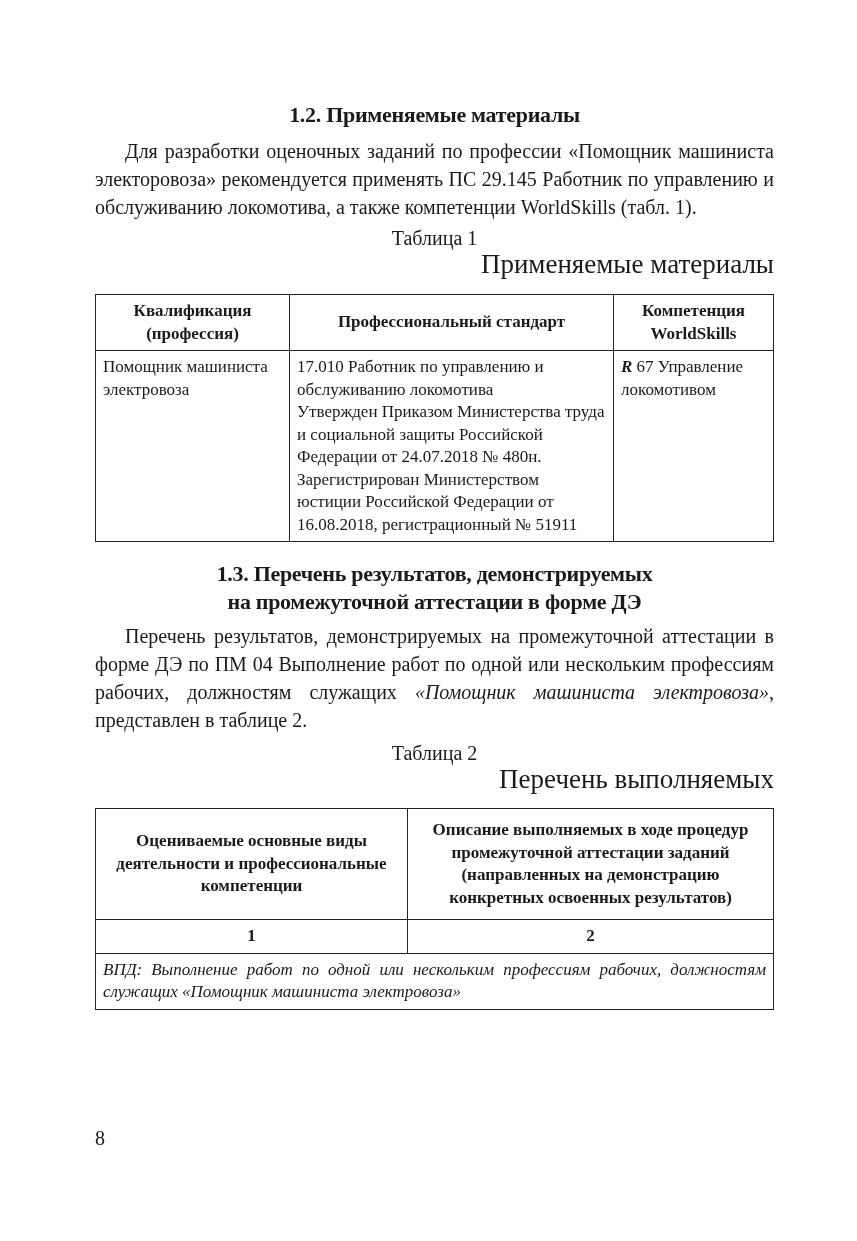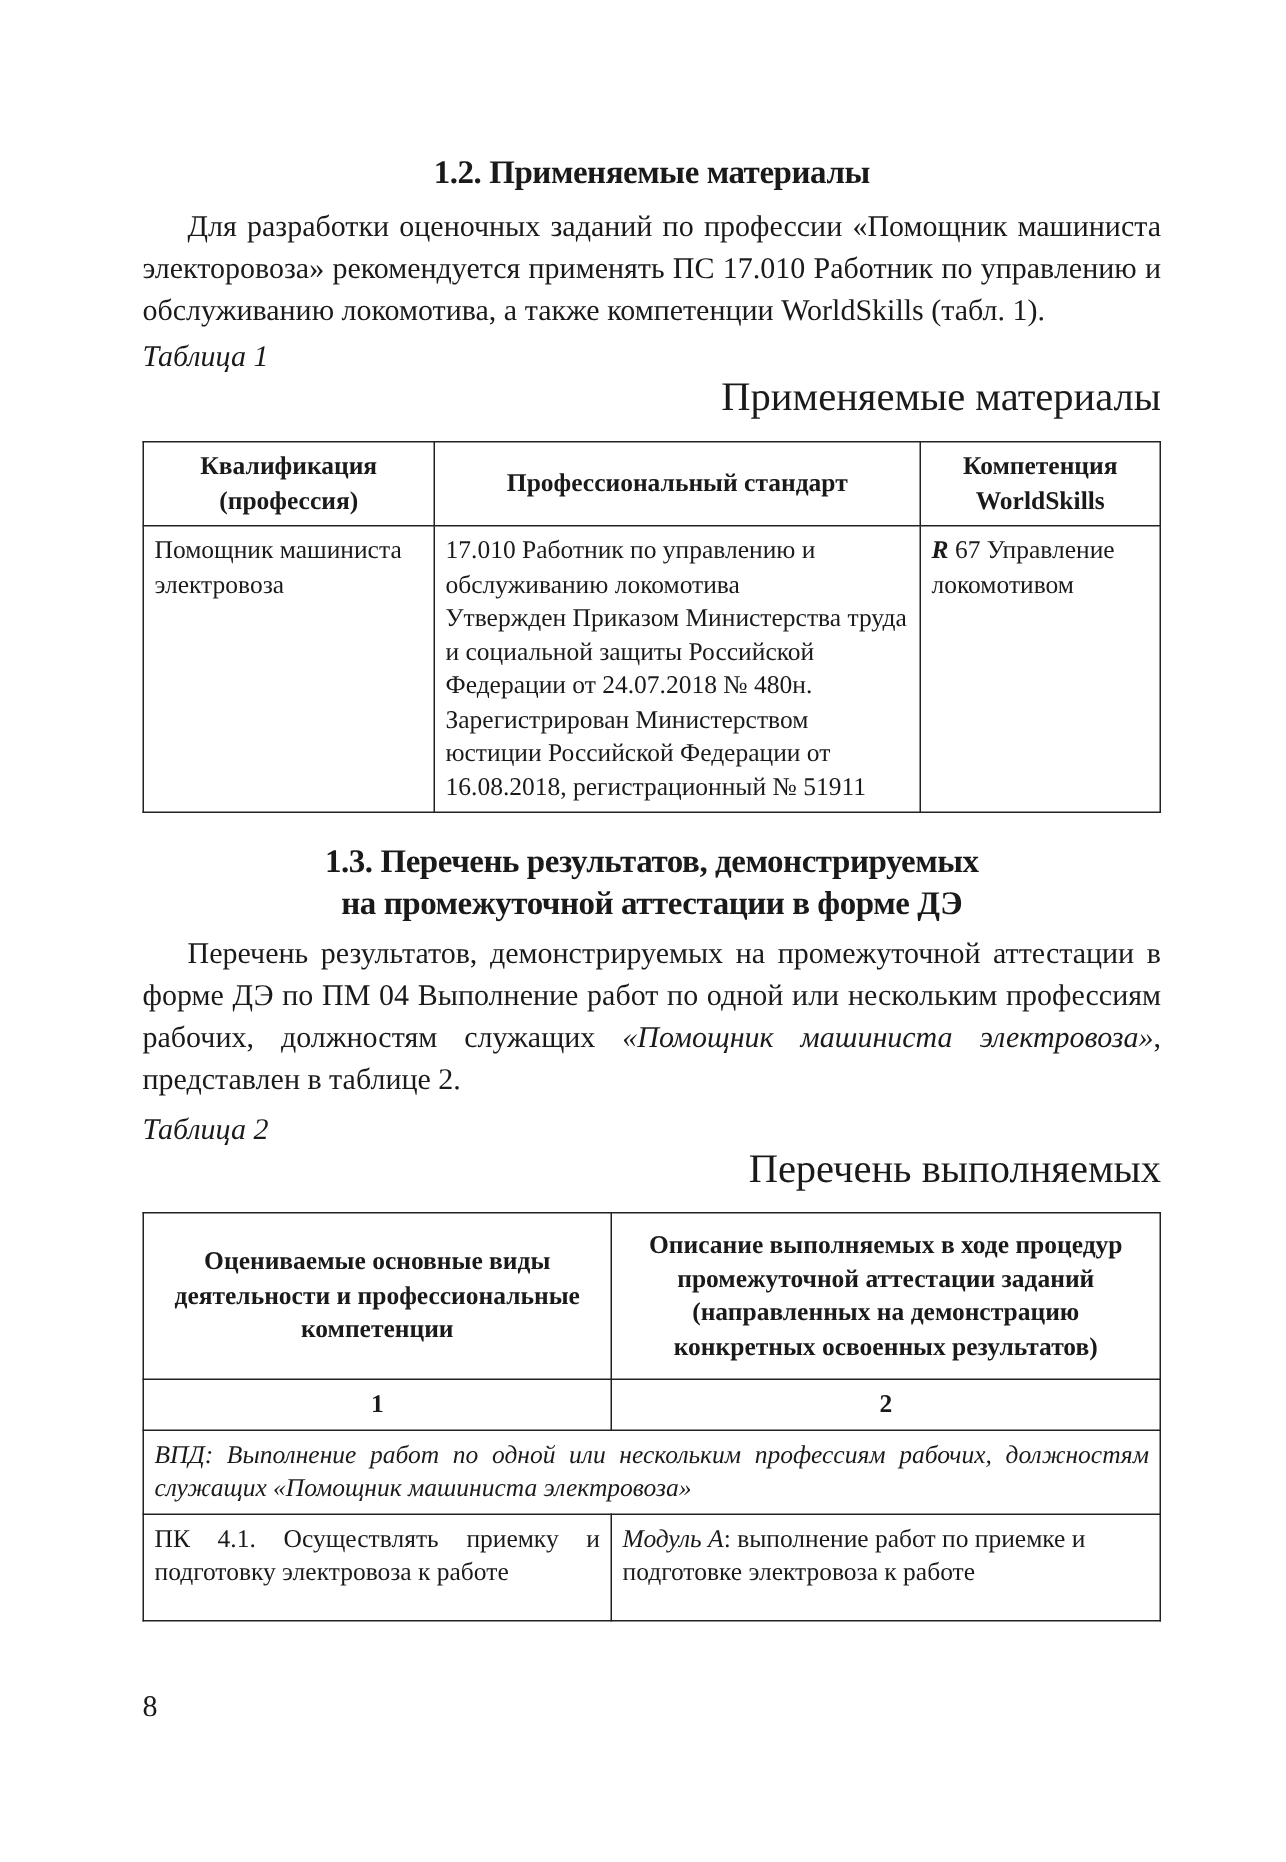--- a/index.html
+++ b/index.html
@@ -2,37 +2,37 @@
 <html><head>
 <meta charset="utf-8">
 <style>
   html, body { margin:0; padding:0; background:#fff; }
   body { width:857px; height:1241px; position:relative; overflow:hidden;
          font-family:"Liberation Serif", "DejaVu Serif", serif; color:#1a1a1a; }
   .page { position:absolute; left:95px; top:0; width:679px; }
   h2 { font-family:"Liberation Serif", serif; font-weight:bold; font-size:22px;
        text-align:center; margin:0; line-height:28px; letter-spacing:-0.3px; }
   p { margin:0; font-size:20px; line-height:28px; text-align:justify; text-indent:30px; }
-  .tlabel { text-align:left; font-style:italic; font-size:20px; line-height:26px; }
+  .tlabel { text-align:center; font-size:20px; line-height:26px; }
   .tcaption { text-align:right; font-weight:normal; font-size:27px; line-height:26px; }
   table { border-collapse:collapse; width:100%; }
   td, th { border:1.5px solid #222; font-size:17px; line-height:22.5px; vertical-align:top; padding:5px 7px; }
   th { font-weight:bold; text-align:center; vertical-align:middle; }
   .i { font-style:italic; }
   .c { text-align:center; font-weight:bold; }
   .pagenum { position:absolute; left:95px; top:1127px; font-size:20px; }
 </style>
 </head>
 <body>
 
 <div class="page">
   <div style="height:101px"></div>
   <h2>1.2. Применяемые материалы</h2>
   <div style="height:8px"></div>
-  <p>Для разработки оценочных заданий по профессии «Помощник машиниста электоровоза» рекомендуется применять ПС 17.010 Работник по управлению и обслуживанию локомотива, а также компетенции WorldSkills (табл. 1).</p>
+  <p>Для разработки оценочных заданий по профессии «Помощник машиниста электоровоза» рекомендуется применять ПС 29.145 Работник по управлению и обслуживанию локомотива, а также компетенции WorldSkills (табл. 1).</p>
   <div style="height:4px"></div>
   <div class="tlabel">Таблица 1</div>
   <div class="tcaption">Применяемые материалы</div>
 
   <table style="margin-top:17px">
     <colgroup>
         <col style="width:194px">
         <col style="width:324px">
         <col>
       </colgroup>
@@ -73,21 +73,17 @@
       <th style="padding:10px 8px">Оцениваемые основные виды деятельности и профессиональные компетенции</th>
       <th style="padding:10px 20px">Описание выполняемых в ходе процедур промежуточной аттестации заданий (направленных на демонстрацию конкретных освоенных результатов)</th>
     </tr>
     <tr>
       <td class="c">1</td>
       <td class="c">2</td>
     </tr>
     <tr>
       <td colspan="2" class="i" style="text-align:justify">ВПД: Выполнение работ по одной или нескольким профессиям рабочих, должностям служащих «Помощник машиниста электровоза»</td>
     </tr>
-    <tr>
-      <td style="padding-bottom:20px;text-align:justify">ПК 4.1. Осуществлять приемку и подготовку электровоза к работе</td>
-      <td><span class="i">Модуль А</span><span>: выполнение работ по приемке и подготовке электровоза к работе</span></td>
-    </tr>
   </tbody>
     </table>
 </div>
 
 <div class="pagenum">8</div>
 
 </body></html>

